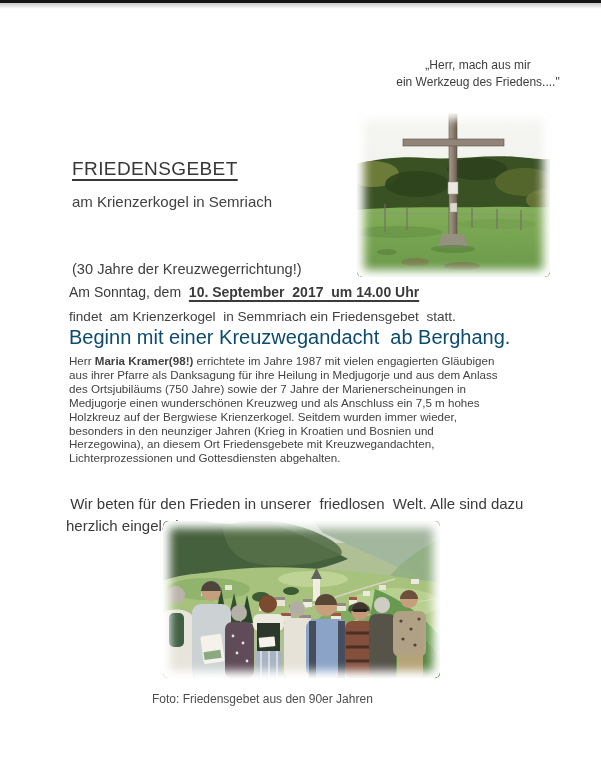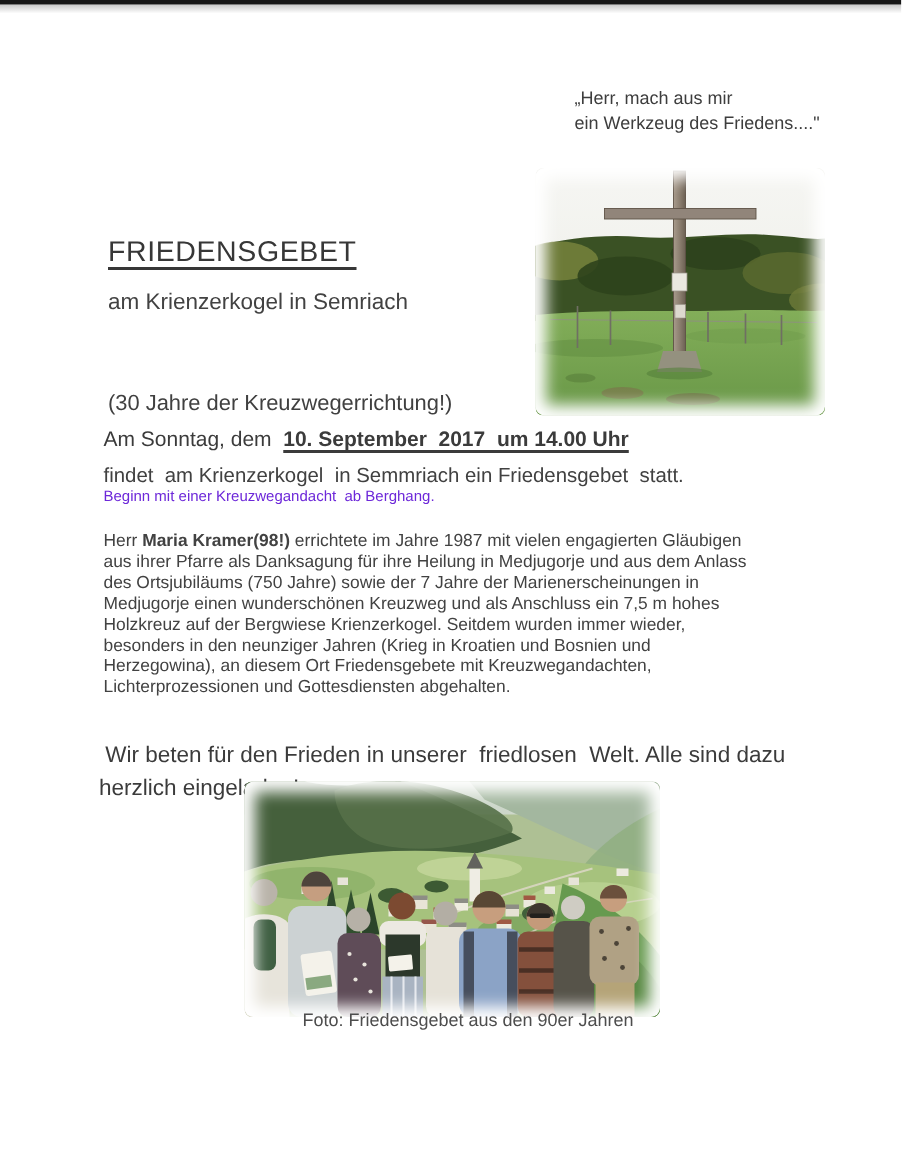--- a/index.html
+++ b/index.html
@@ -5,55 +5,55 @@
   html,body{margin:0;padding:0;background:#fff;}
   .page{
     position:relative;width:601px;height:777px;background:#ffffff;overflow:hidden;
     font-family:"Liberation Sans", sans-serif;color:#3e3e3e;
   }
   .top-bar{position:absolute;left:0;top:0;width:601px;height:3px;background:#161616;}
   .top-bar-fade{position:absolute;left:0;top:3px;width:601px;height:6px;
     background:linear-gradient(to bottom, rgba(0,0,0,0.22), rgba(0,0,0,0));}
   .prewrap{white-space:pre-wrap;}
   .quote{
-    position:absolute;left:383px;top:57px;width:190px;
+    position:absolute;left:383px;top:57px;width:190px;text-align:center;
     font-size:12px;line-height:17px;color:#3d3d3d;
   }
   .quote .attrib{font-weight:bold;}
   .doc-title{
     position:absolute;left:72px;top:158px;font-size:19px;color:#373737;
     letter-spacing:0.4px;text-decoration:underline;text-underline-offset:4px;
     text-decoration-thickness:1.5px;
   }
   .doc-sub1{position:absolute;left:72px;top:193px;font-size:15px;color:#424242;}
   .doc-sub2{position:absolute;left:72px;top:221px;font-size:14.6px;color:#404040;margin-top:40px;}
   .date-line{position:absolute;left:69px;top:284px;font-size:14px;color:#3b3b3b;}
   .date-line b{
     text-decoration:underline;text-underline-offset:3px;text-decoration-thickness:1.6px;
   }
   .ann-line2{position:absolute;left:69px;top:309px;font-size:13.6px;color:#414141;}
-  .ann-line3{position:absolute;left:69px;top:326px;font-size:10px;color:#6d28d9;}
+  .ann-line3{position:absolute;left:69px;top:326px;font-size:20px;color:#0c4a6e;}
   .body-para{
     position:absolute;left:69px;top:354px;width:488px;
     font-size:11.6px;line-height:13.9px;color:#424242;
   }
   .invitation{
     position:absolute;left:66px;top:467px;width:500px;
     font-size:15px;line-height:21.5px;color:#3b3b3b;margin-top:26px;
   }
   .photo{position:absolute;overflow:hidden;border-radius:5px;}
   .photo svg{display:block;}
   .photo::after{
     content:"";position:absolute;inset:0;border-radius:6px;pointer-events:none;
     box-shadow:inset 0 0 10px 7px #ffffff;
   }
   .photo-cross{left:357px;top:112px;width:193px;height:165px;}
   .photo-group{left:163px;top:521px;width:277px;height:157px;}
   .caption{
-    position:absolute;left:152px;top:673px;width:320px;text-align:center;
+    position:absolute;left:152px;top:692px;width:320px;text-align:left;
     font-size:12px;color:#4d4d4d;
   }
 </style>
 </head>
 <body>
 
 <div class="page">
 
   <div class="top-bar"></div>
   <div class="top-bar-fade"></div>

